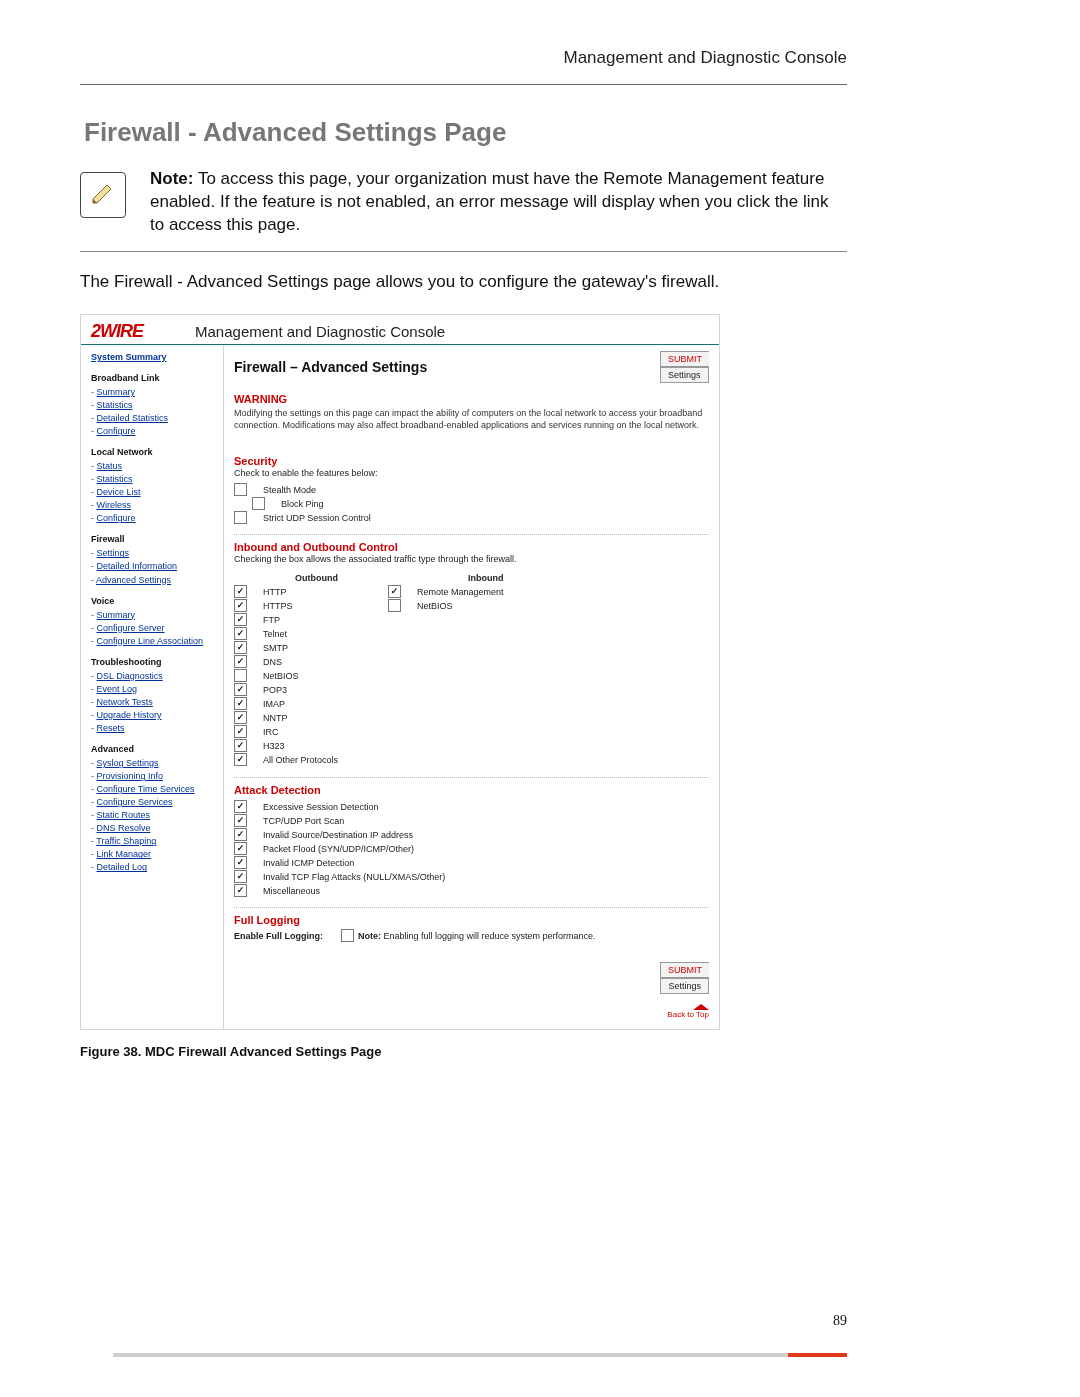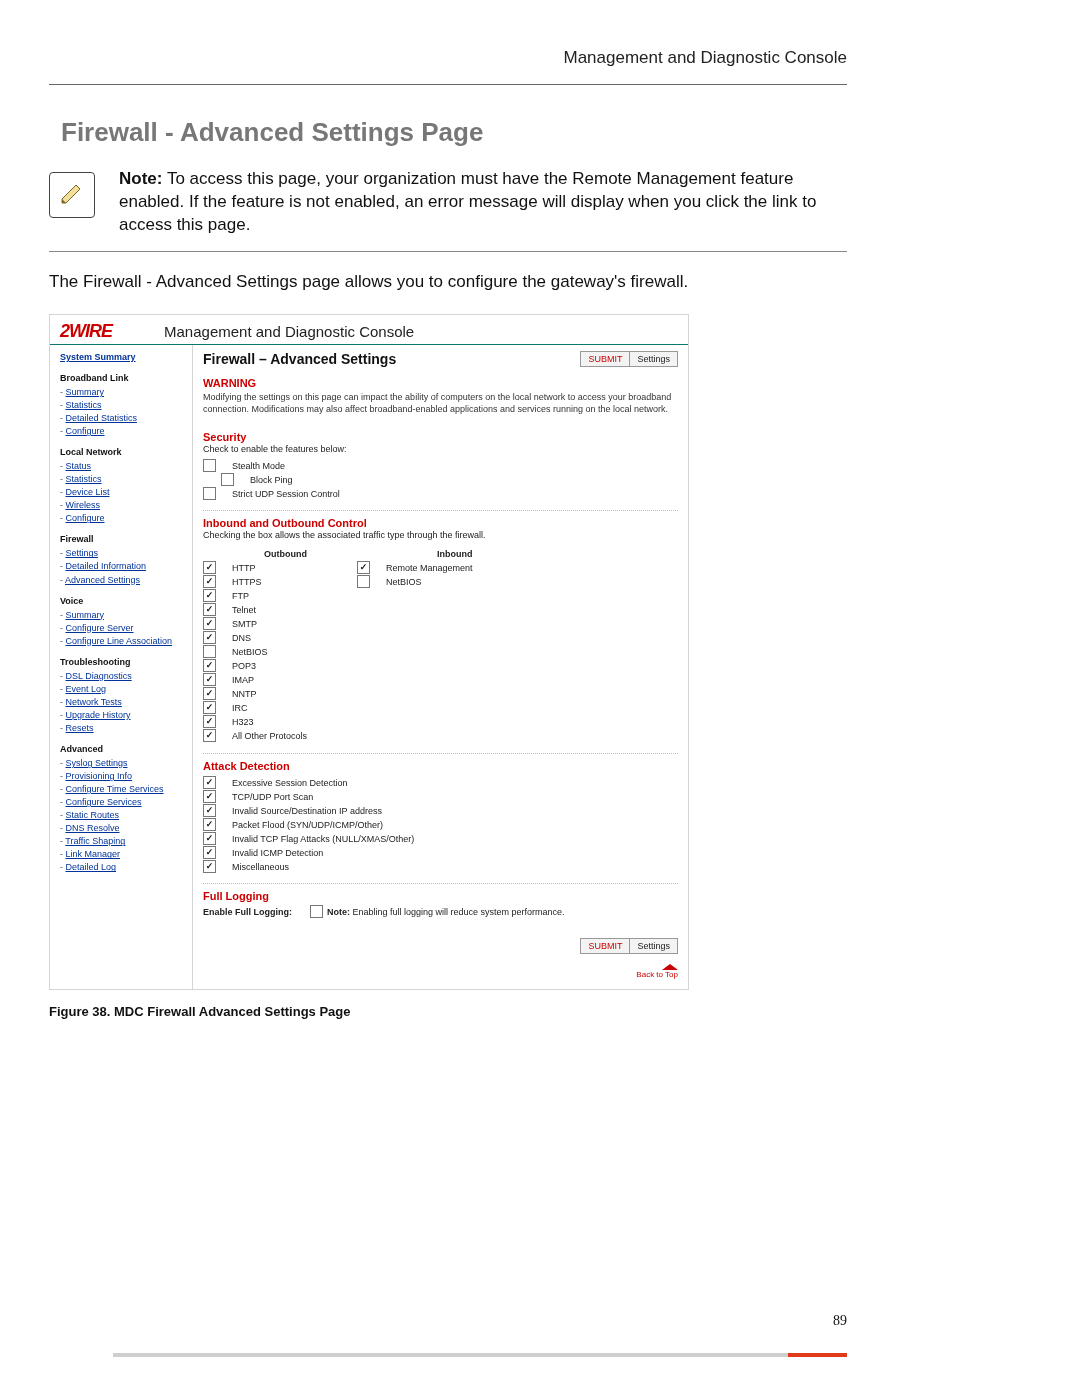--- a/index.html
+++ b/index.html
@@ -7,40 +7,40 @@
     padding: 0;
     background: #fff;
     font-family: Verdana, Geneva, sans-serif;
     color: #111;
   }
   .page {
     width: 947px;
     min-height: 1397px;
     position: relative;
     box-sizing: border-box;
-    padding: 48px 100px 40px 49px;
+    padding: 48px 100px 40px 80px;
   }
   .running-head {
     text-align: right;
     font-family: Verdana, Geneva, sans-serif;
     font-size: 17px;
     color: #222;
     margin: 0 0 16px 0;
   }
   .thin-rule {
     border: 0;
     border-top: 1px solid #666;
     margin: 0 0 32px 0;
   }
   .doc-h1 {
     font-family: Verdana, Geneva, sans-serif;
     font-size: 26px;
     font-weight: 700;
     color: #777;
-    margin: 0 0 20px 12px;
+    margin: 0 0 20px 4px;
   }
   .note-row {
     display: flex;
     align-items: flex-start;
     gap: 24px;
     margin: 10px 0 14px 0;
   }
   .note-icon {
     width: 44px;
     height: 44px;
@@ -141,40 +141,41 @@
     align-items: center;
     margin-bottom: 10px;
   }
   .ss-main .page-title {
     font-weight: 700;
     font-size: 14px;
     color: #111;
   }
   .submit-pair {
     display: inline-flex;
+    flex-direction: column;
   }
   .submit-pair .btn {
     font-family: Arial, sans-serif;
     font-size: 9px;
     padding: 2px 7px;
     border: 1px solid #999;
     background: #f3f3f3;
     cursor: pointer;
   }
   .submit-pair .btn.red { color:#c00; border-right:none; }
   .ss-main .red-head {
     color: #c00;
     font-weight: 700;
     font-size: 11px;
   }
   .ss-main .warn-text {
     font-size: 9px;
     color: #333;
     line-height: 1.35;
-    margin: 2px 0 16px 0;
+    margin: 2px 0 24px 0;
   }
   .ss-main .sec-desc {
     font-size: 9px;
     margin: 1px 0 5px 0;
   }
   .ss-main .cb-row {
     display: flex;
     align-items: center;
     gap: 16px;
     font-size: 9px;
@@ -449,25 +450,25 @@
             <div class="cb-row">
               <span class="cb checked"></span>
               <span>Invalid Source/Destination IP address</span>
             </div>
             <div class="cb-row">
               <span class="cb checked"></span>
               <span>Packet Flood (SYN/UDP/ICMP/Other)</span>
             </div>
             <div class="cb-row">
               <span class="cb checked"></span>
+              <span>Invalid ICMP Detection</span>
+            </div>
+            <div class="cb-row">
+              <span class="cb checked"></span>
               <span>Invalid TCP Flag Attacks (NULL/XMAS/Other)</span>
-            </div>
-            <div class="cb-row">
-              <span class="cb checked"></span>
-              <span>Invalid ICMP Detection</span>
             </div>
             <div class="cb-row">
               <span class="cb checked"></span>
               <span>Miscellaneous</span>
             </div>
           </div>
 
         <hr class="dotted">
         <div class="red-head">Full Logging</div>
         <div class="cb-row" style="margin-top:3px; gap:18px;">

